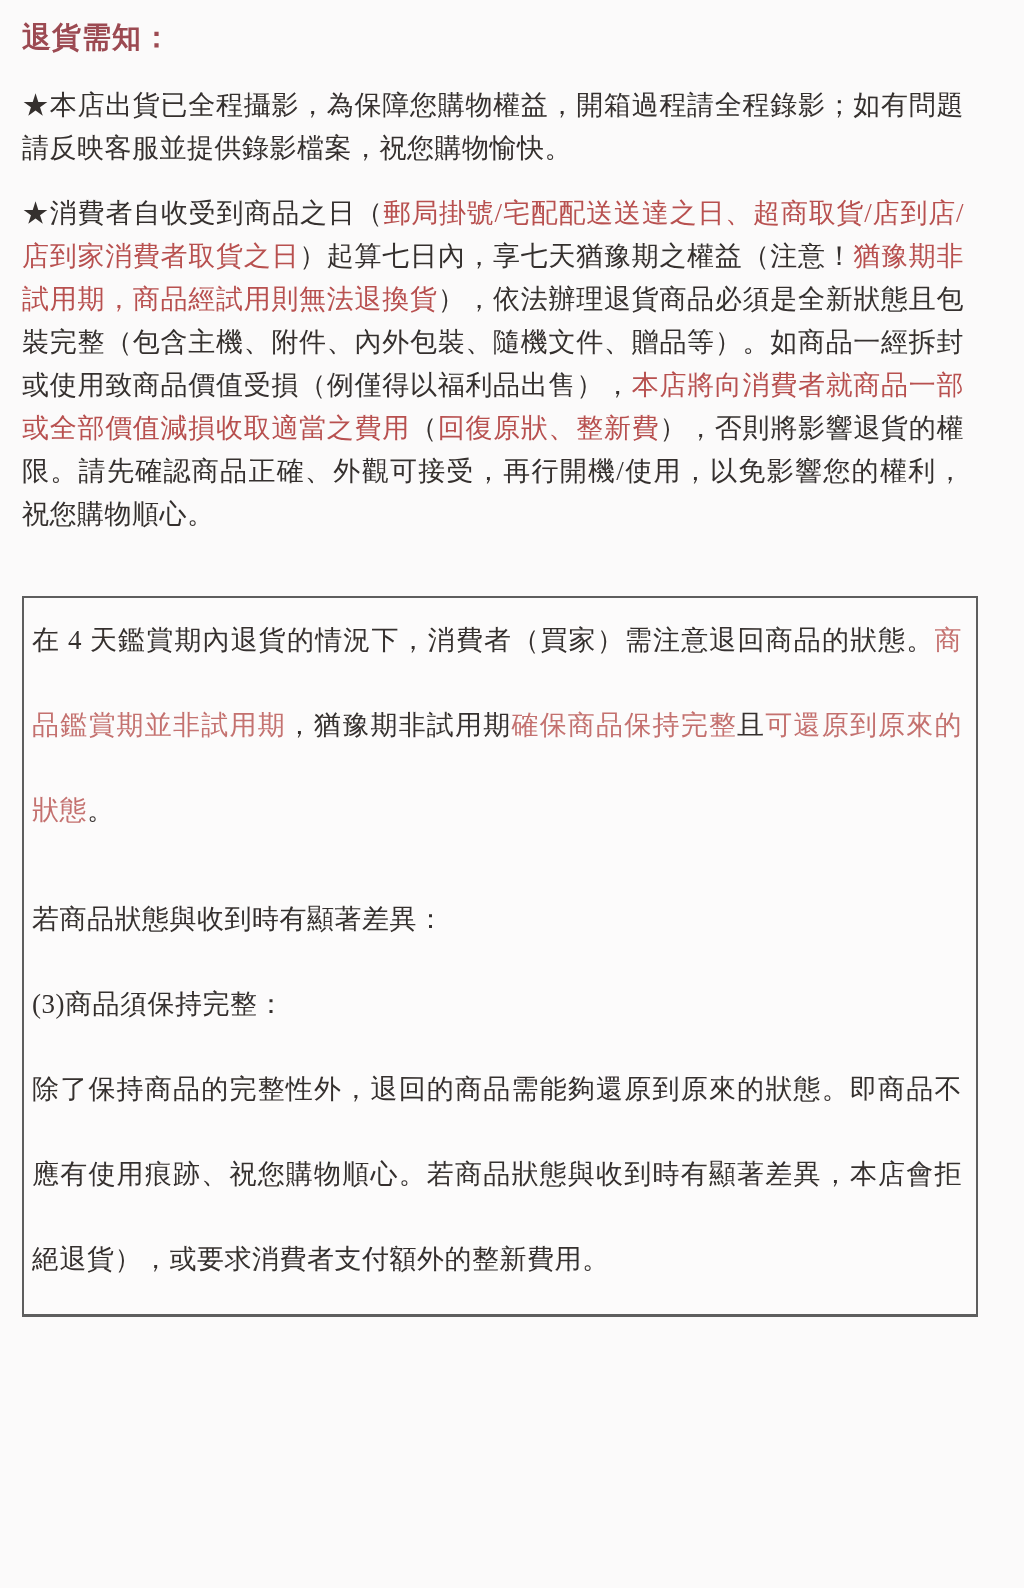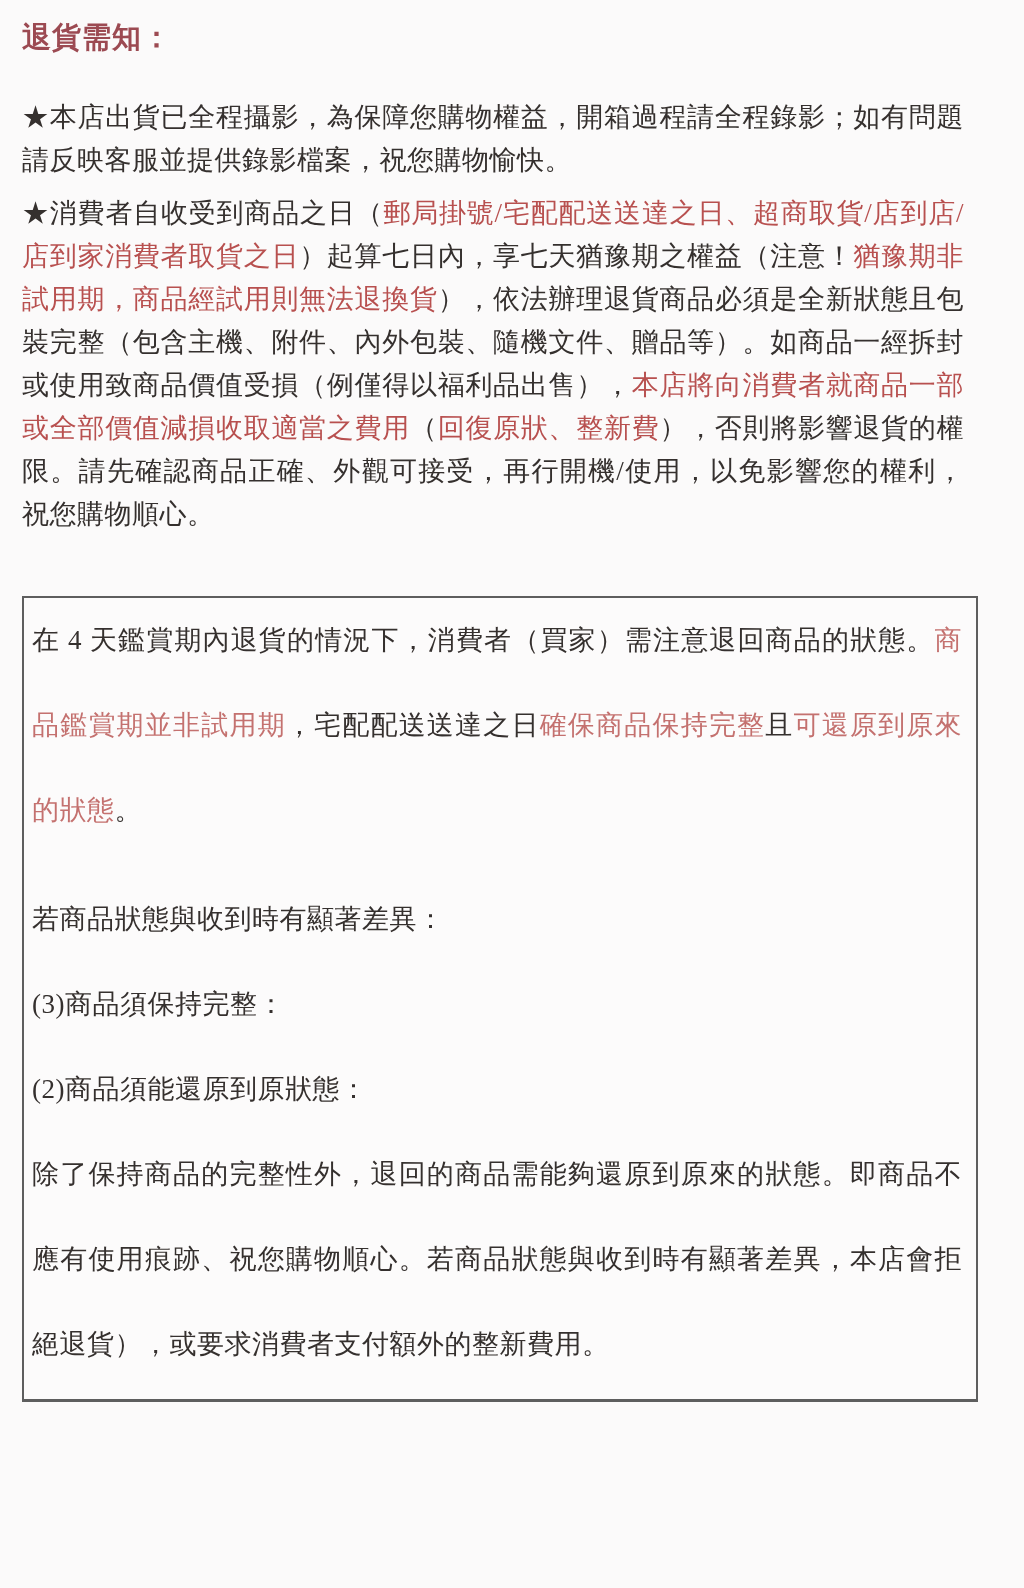--- a/index.html
+++ b/index.html
@@ -30,22 +30,22 @@
     color: var(--title-red);
     letter-spacing: 1px;
   }
   .body-para {
     margin: 0;
     font-size: 27px;
     line-height: 43px;
     letter-spacing: 0.5px;
     text-align: justify;
   }
-  .para-1 { margin-top: 38px; }
-  .para-2 { margin-top: 10px; }
+  .para-1 { margin-top: 26px; }
+  .para-2 { margin-top: 22px; }
   .black { color: var(--ink); }
   .red   { color: var(--red); }
   .pink  { color: var(--pink); }
   .policy-box {
     margin-top: 60px;
     width: 956px;
     border: 2px solid var(--border);
     border-bottom-width: 3px;
     background: #fcfbfb;
     padding: 0 14px 12px 8px;
@@ -70,27 +70,26 @@
     <span class="black">★本店出貨已全程攝影，為保障您購物權益，開箱過程請全程錄影；如有問題請反映客服並提供錄影檔案，祝您購物愉快。</span>
   </p>
 
   <p class="body-para para-2">
     <span class="black">★消費者自收受到商品之日（</span><span class="red">郵局掛號/宅配配送送達之日、超商取貨/店到店/店到家消費者取貨之日</span><span class="black">）起算七日內，享七天猶豫期之權益（注意！</span><span class="red">猶豫期非試用期，商品經試用則無法退換貨</span><span class="black">），依法辦理退貨商品必須是全新狀態且包裝完整（包含主機、附件、內外包裝、隨機文件、贈品等）。如商品一經拆封或使用致商品價值受損（例僅得以福利品出售），</span><span class="red">本店將向消費者就商品一部或全部價值減損收取適當之費用</span><span class="black">（</span><span class="red">回復原狀、整新費</span><span class="black">），否則將影響退貨的權限。請先確認商品正確、外觀可接受，再行開機/使用，以免影響您的權利，祝您購物順心。</span>
   </p>
 
   <div class="policy-box">
 
     <p class="box-para box-para-first">
-      <span class="black">在 4 天鑑賞期內退貨的情況下，消費者（買家）需注意退回商品的狀態。</span><span class="pink">商品鑑賞期並非試用期</span><span class="black">，宅配配送送達之日</span><span class="pink">確保商品保持完整</span><span class="black">且</span><span class="pink">可還原到原來的狀態</span><span class="black">。</span>
+      <span class="black">在 4 天鑑賞期內退貨的情況下，消費者（買家）需注意退回商品的狀態。</span><span class="pink">商品鑑賞期並非試用期</span><span class="black">，猶豫期非試用期</span><span class="pink">確保商品保持完整</span><span class="black">且</span><span class="pink">可還原到原來的狀態</span><span class="black">。</span>
     </p>
 
     <p class="box-para">若商品狀態與收到時有顯著差異：</p>
 
     <p class="box-para">(3)商品須保持完整：</p>
 
 
-    <p class="box-para">(2)商品須能還原到原狀態：</p>
 
     <p class="box-para">除了保持商品的完整性外，退回的商品需能夠還原到原來的狀態。即商品不應有使用痕跡、祝您購物順心。若商品狀態與收到時有顯著差異，本店會拒絕退貨），或要求消費者支付額外的整新費用。</p>
 
   </div>
 
 </div>
 
 </body></html>

